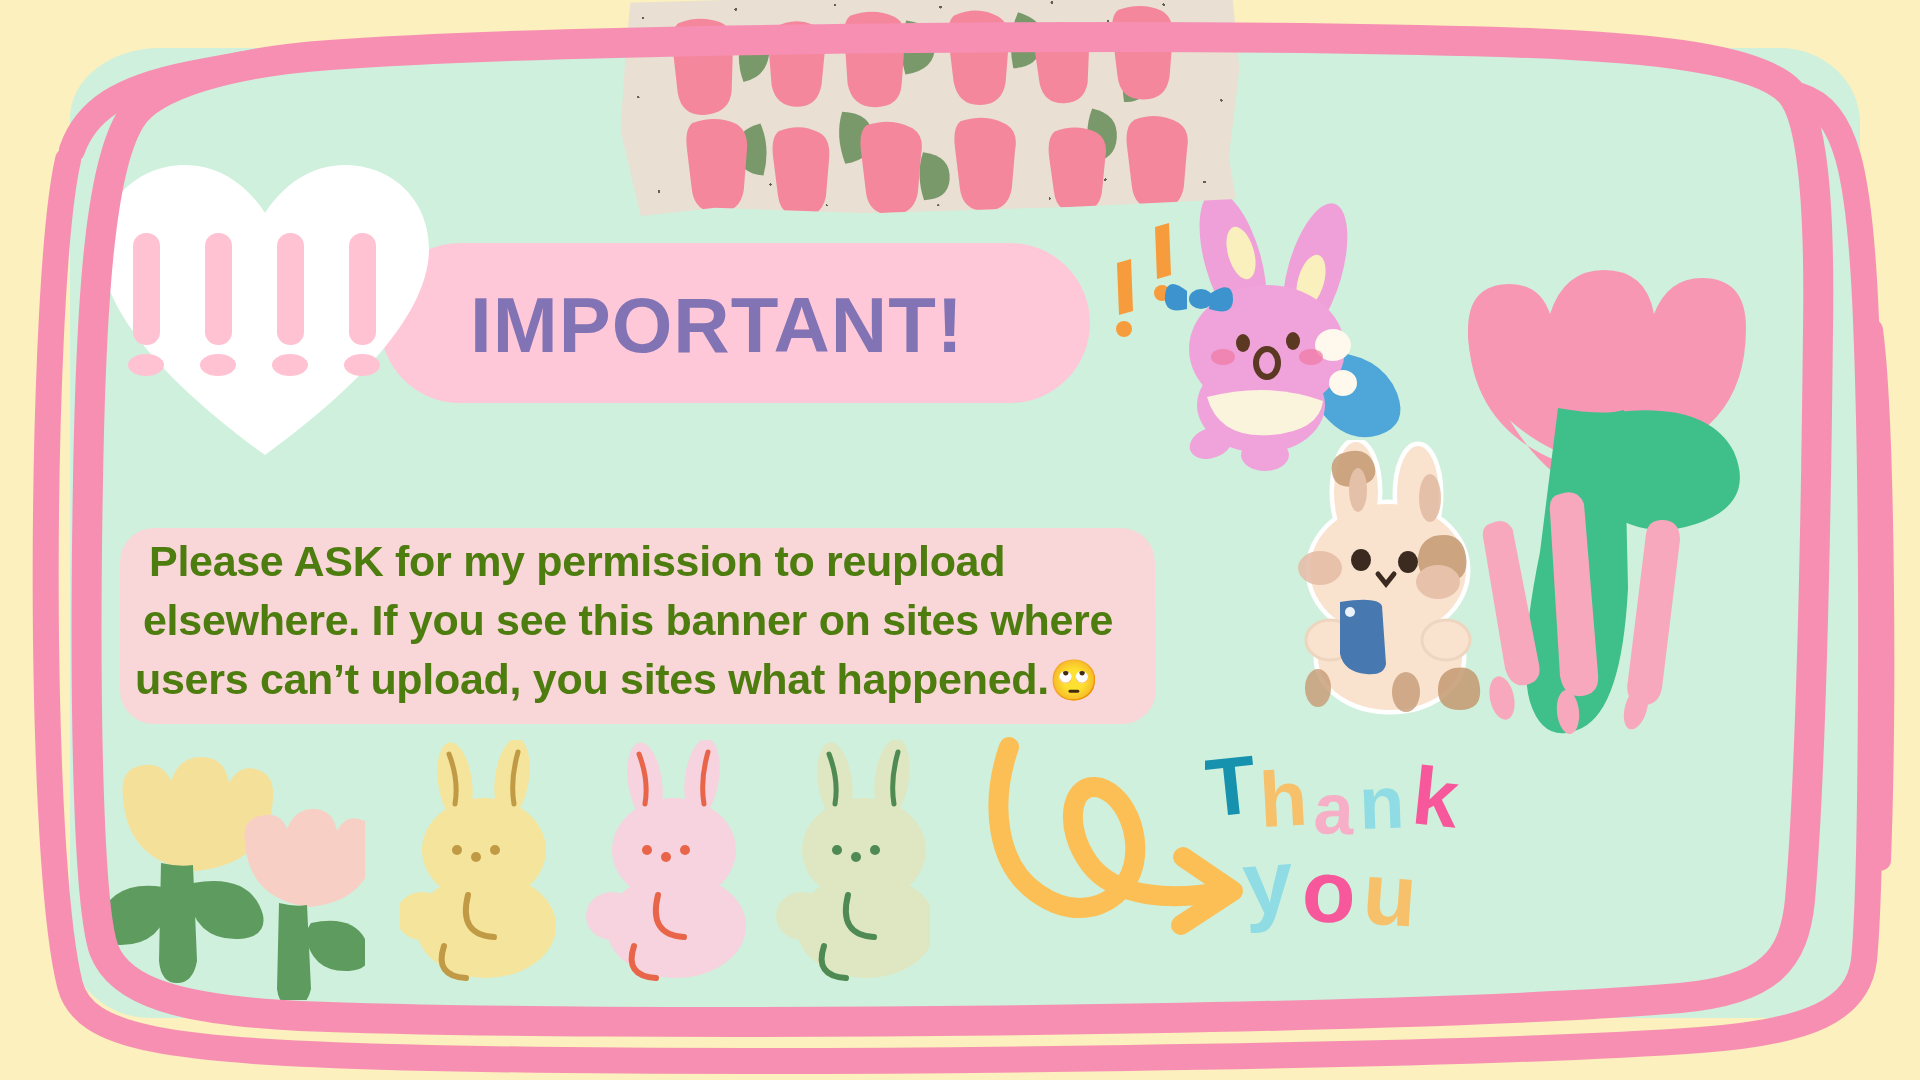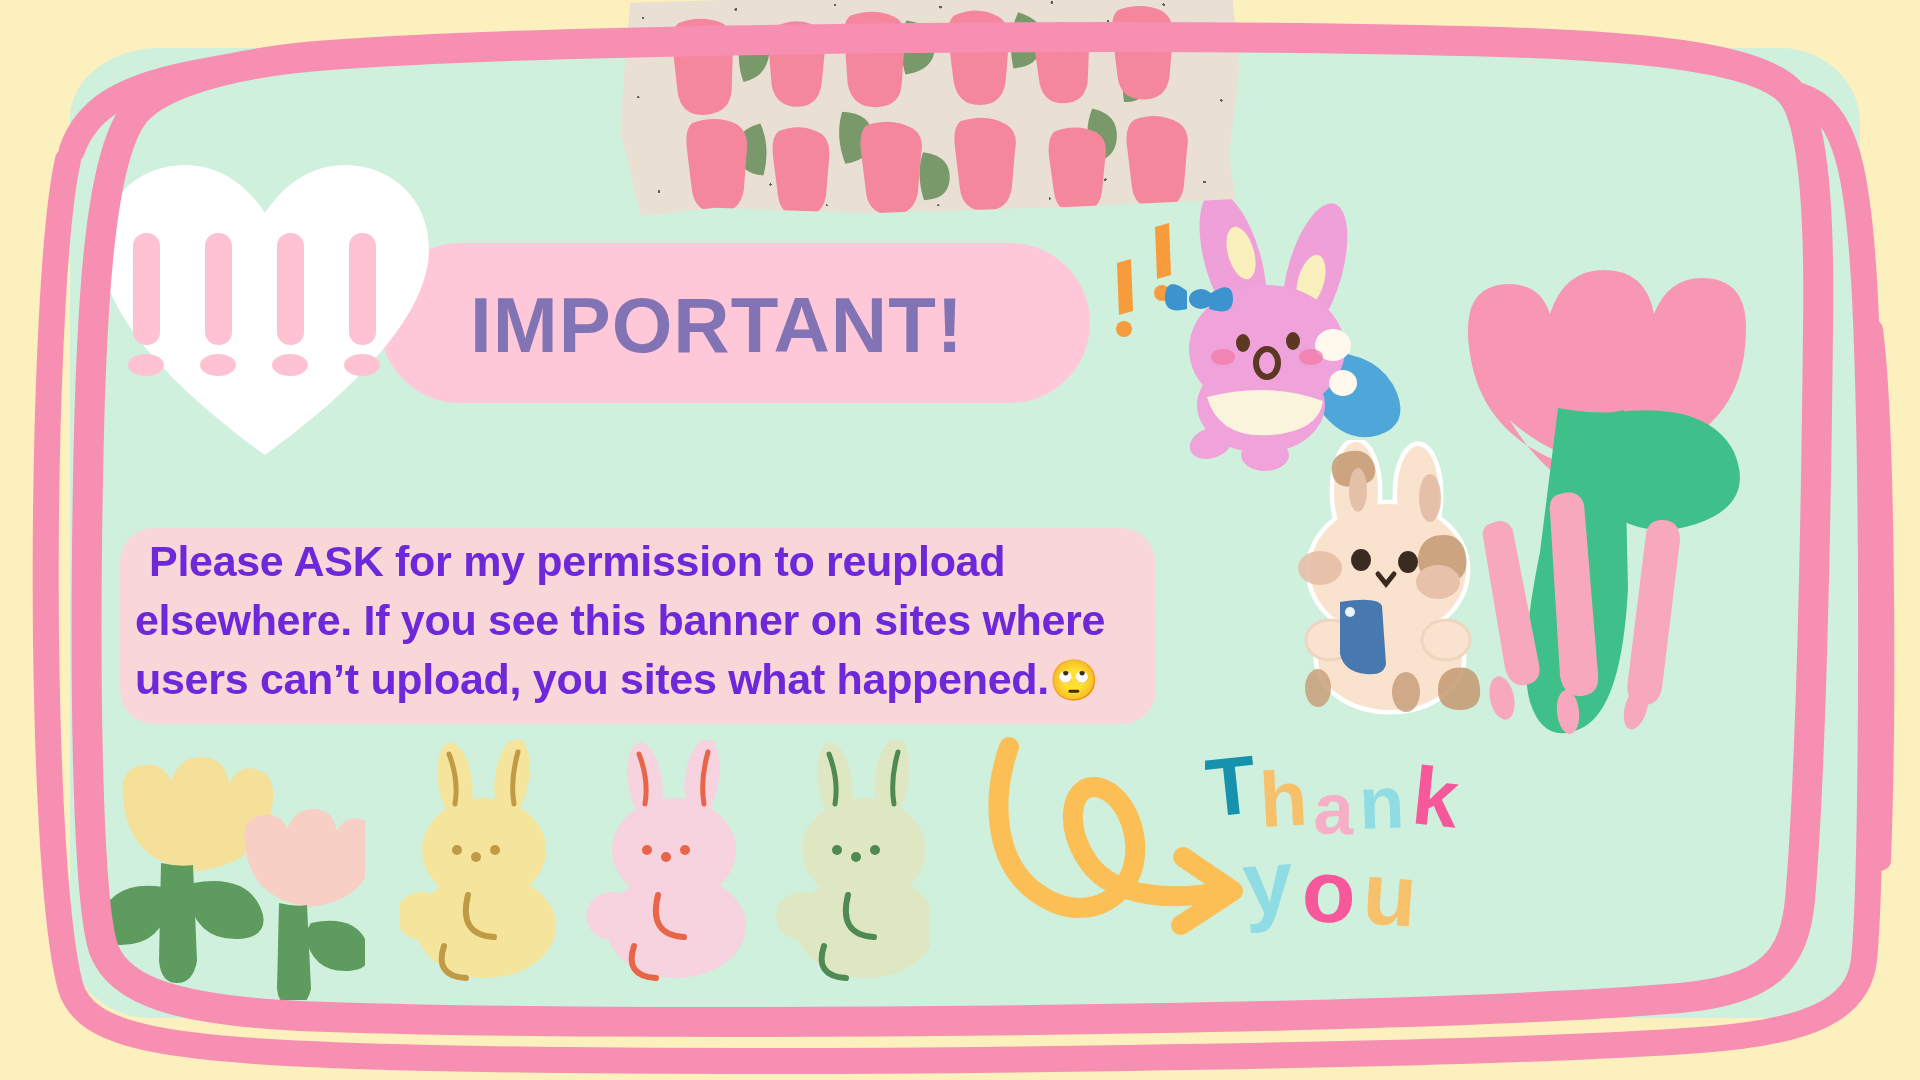--- a/index.html
+++ b/index.html
@@ -89,27 +89,27 @@
   .body-box:after{
     content:"";
     position:absolute; right:-1px; top:84px; width:120px; height:112px;
     background:#F9D6D8;
     border-radius:0 0 34px 34px;
   }
   .body-text{
     position:absolute; left:135px; top:532px; width:1060px;
     z-index:22;
     font-size:43px; font-weight:bold;
-    color:#6d28d9;
+    color:#4d7c0f;
     line-height:59px;
     font-family:"Liberation Sans", sans-serif;
     letter-spacing:-0.3px;
   }
   .body-text .l1 { padding-left:14px; display:block; }
-  .body-text .l2 { display:block; }
+  .body-text .l2 { display:block;margin-left:8px; }
   .body-text .l3 { display:block; }
   .emoji { font-size:40px; }
 
   
   .heart-wrap{ position:absolute; left:95px; top:155px; width:340px; height:310px; z-index:20; }
 
   
   .abs{ position:absolute; }
 </style>
 </head>

